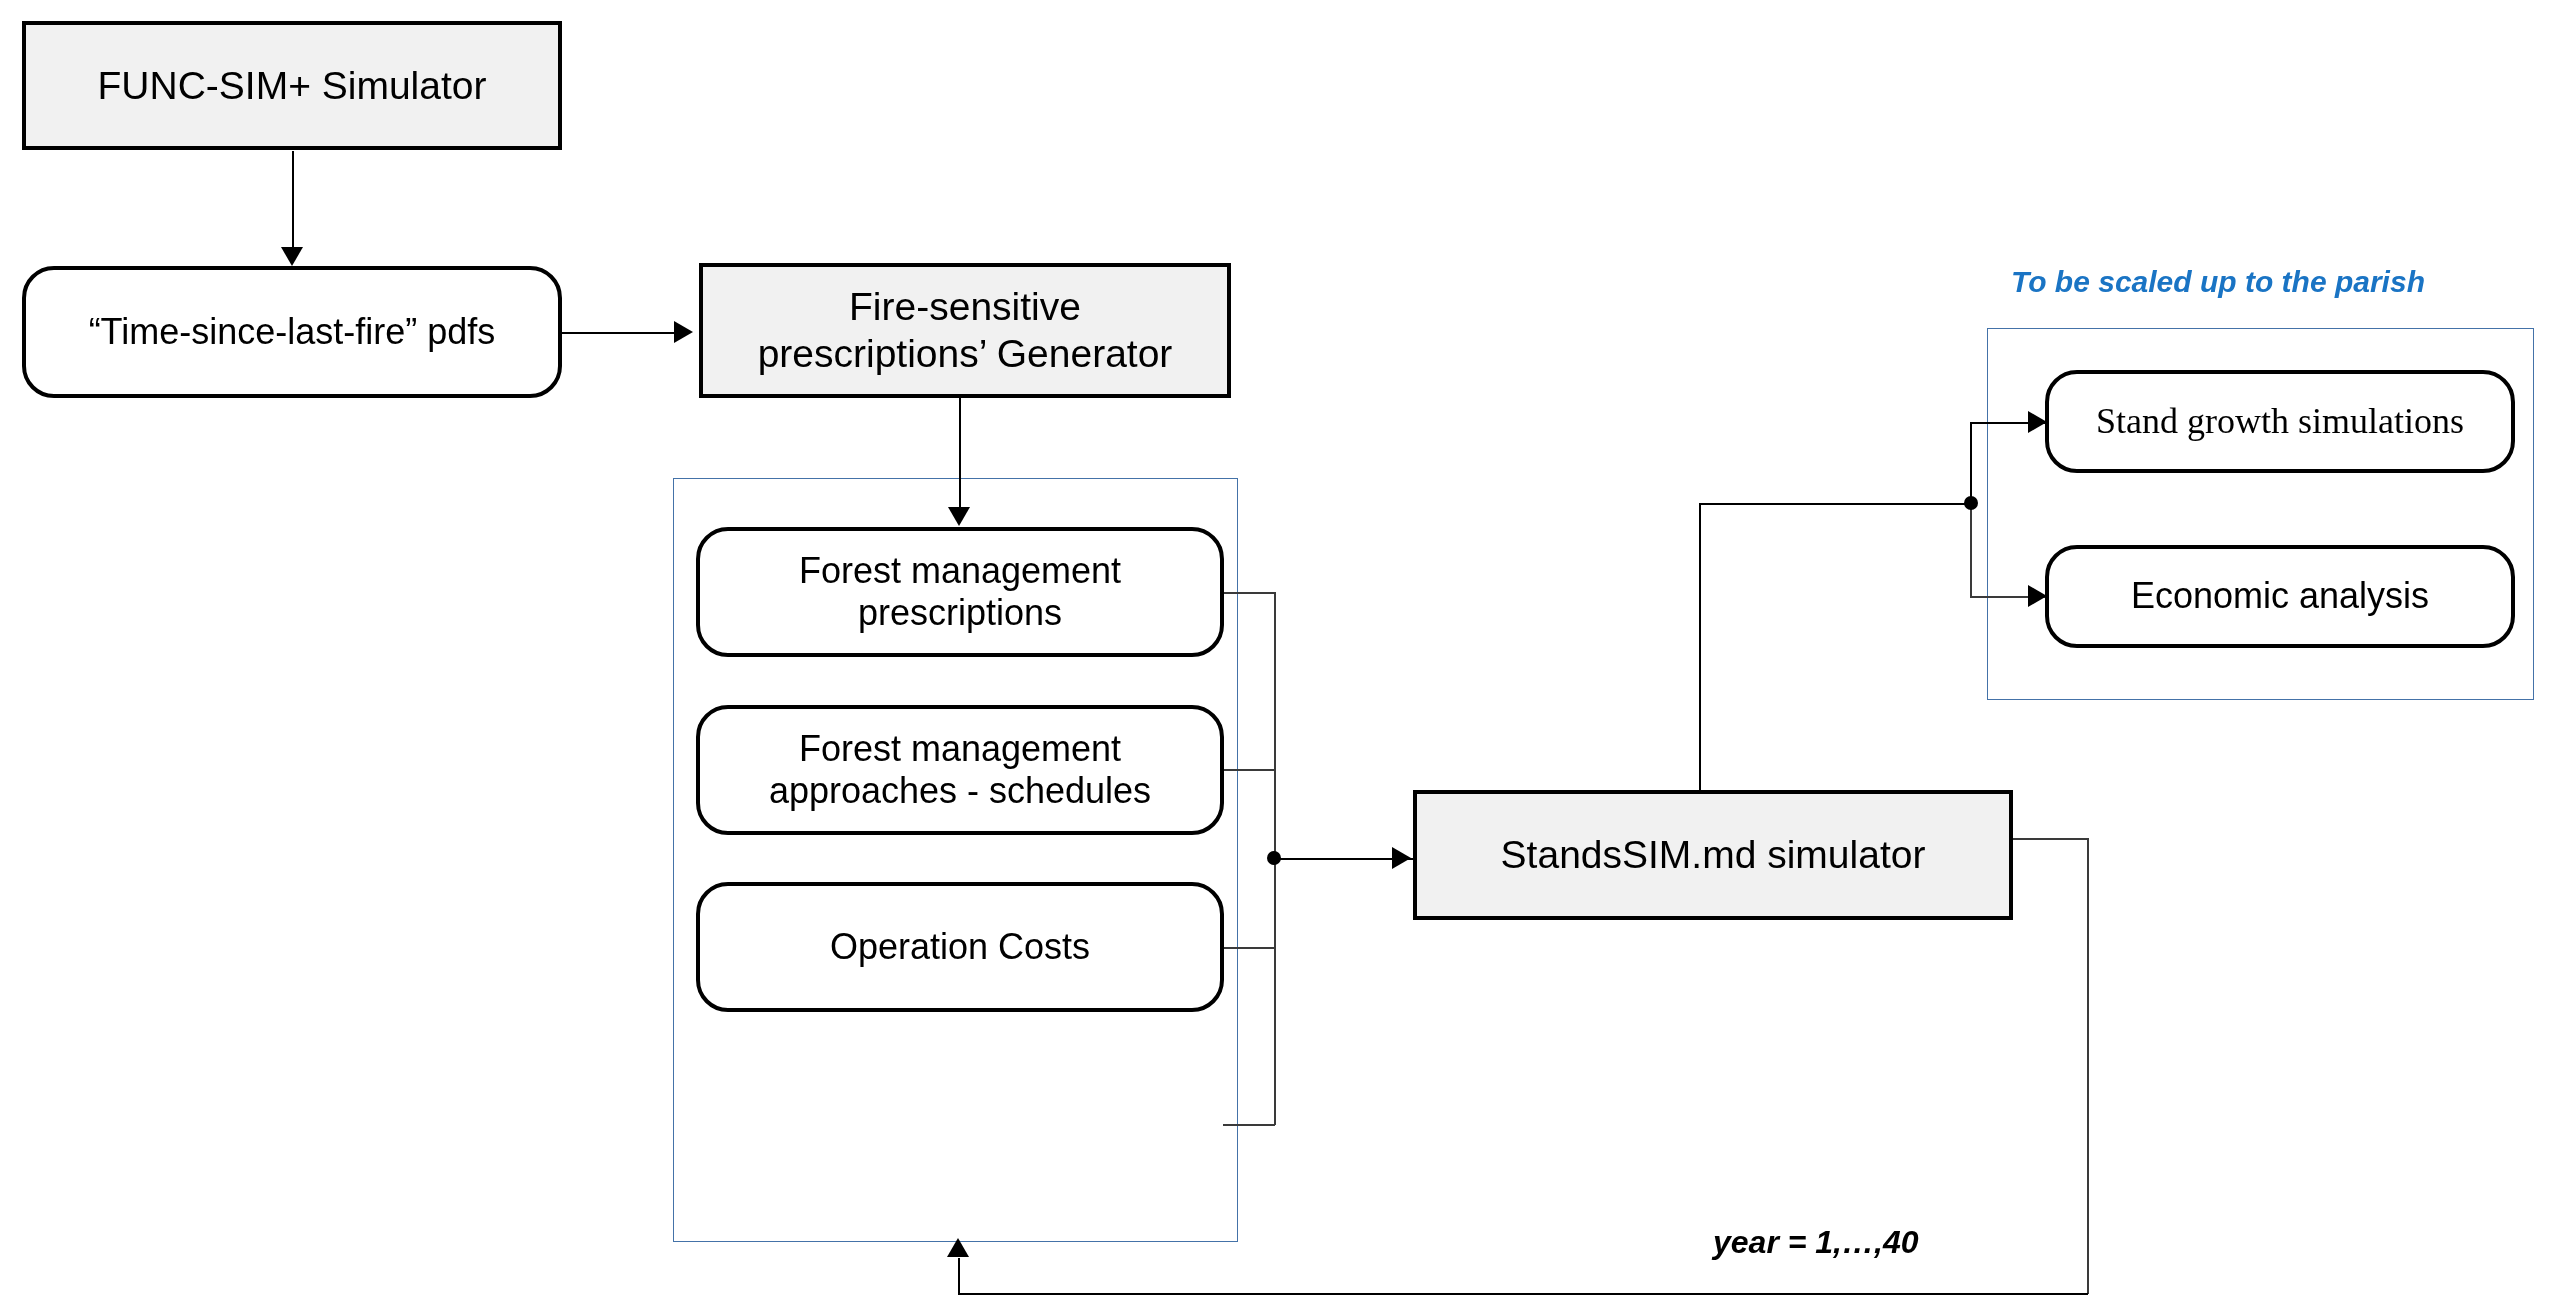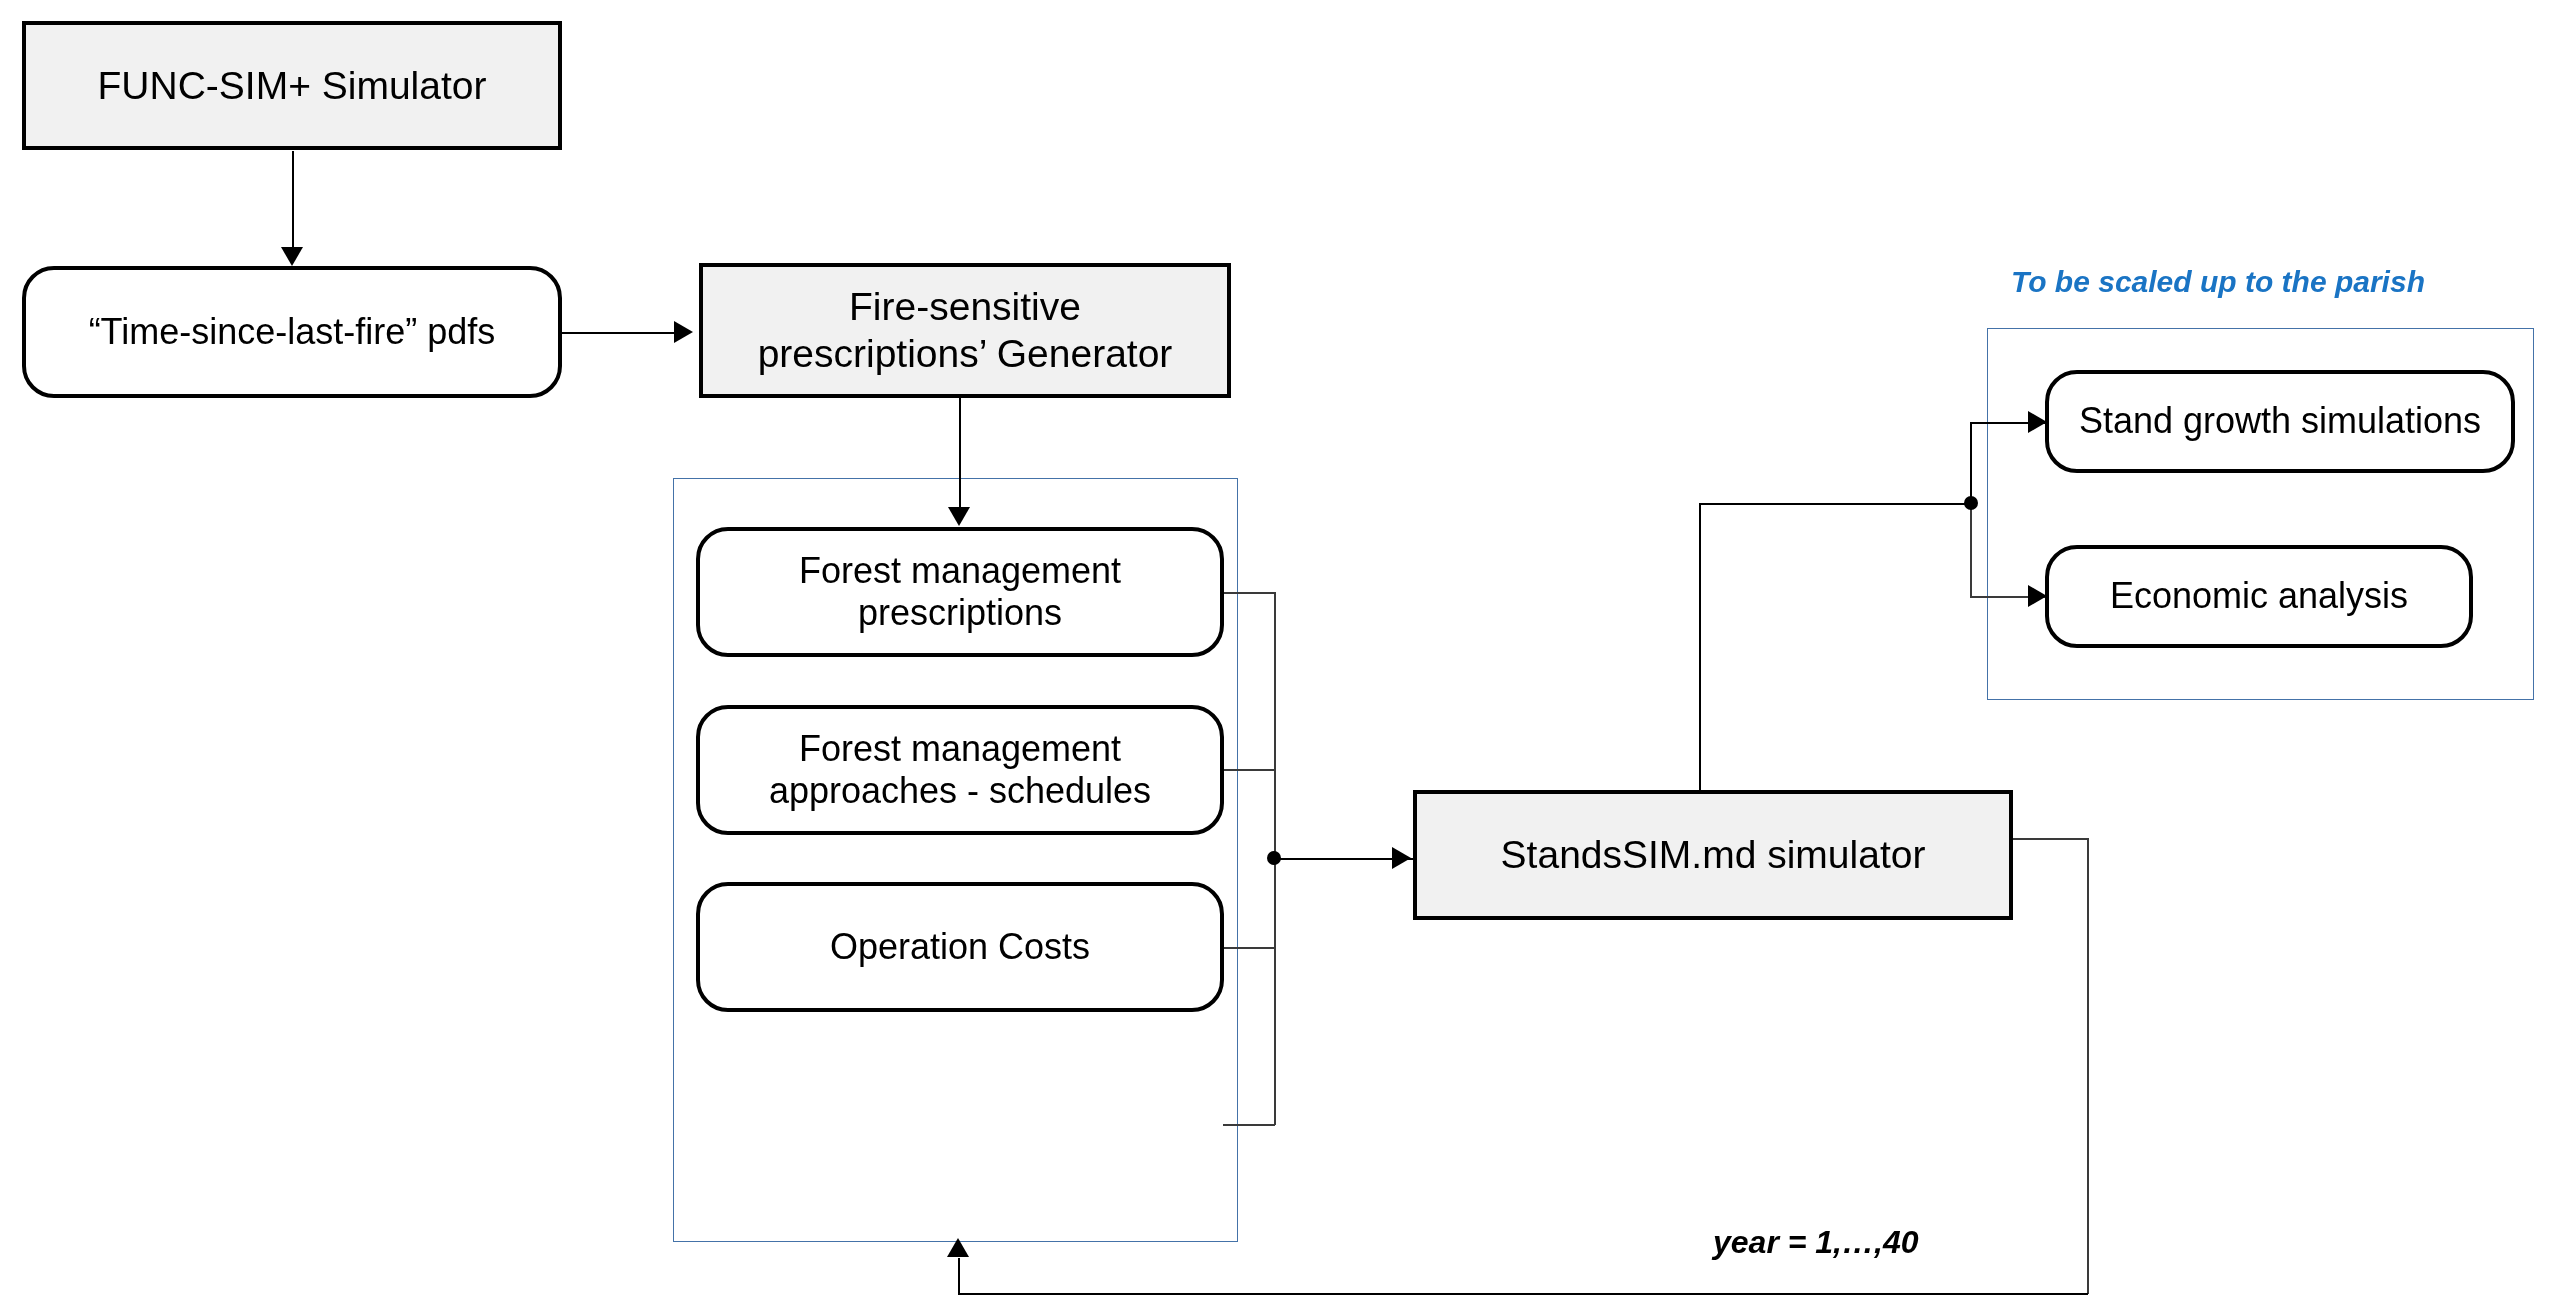--- a/index.html
+++ b/index.html
@@ -198,22 +198,22 @@
 
   <div class="node plain fs-mid" style="left:696px; top:882px; width:528px; height:130px;">
     <span class="node-label">Operation Costs</span>
   </div>
 
 
   <div class="node shaded fs-big" style="left:1413px; top:790px; width:600px; height:130px;">
     <span class="node-label">StandsSIM.md simulator</span>
   </div>
 
-  <div class="node plain fs-mid" style="left:2045px; top:370px; width:470px; height:103px;">
+  <div class="node plain fs-mid" style="left:2045px; top:370px; width:470px; height:103px;font-family:Liberation Serif, serif;">
     <span class="node-label">Stand growth simulations</span>
   </div>
 
-  <div class="node plain fs-mid" style="left:2045px; top:545px; width:428px; height:103px;">
+  <div class="node plain fs-mid" style="left:2045px; top:545px; width:470px; height:103px;">
     <span class="node-label">Economic analysis</span>
   </div>
 
 </div>
 
 
 </body></html>

